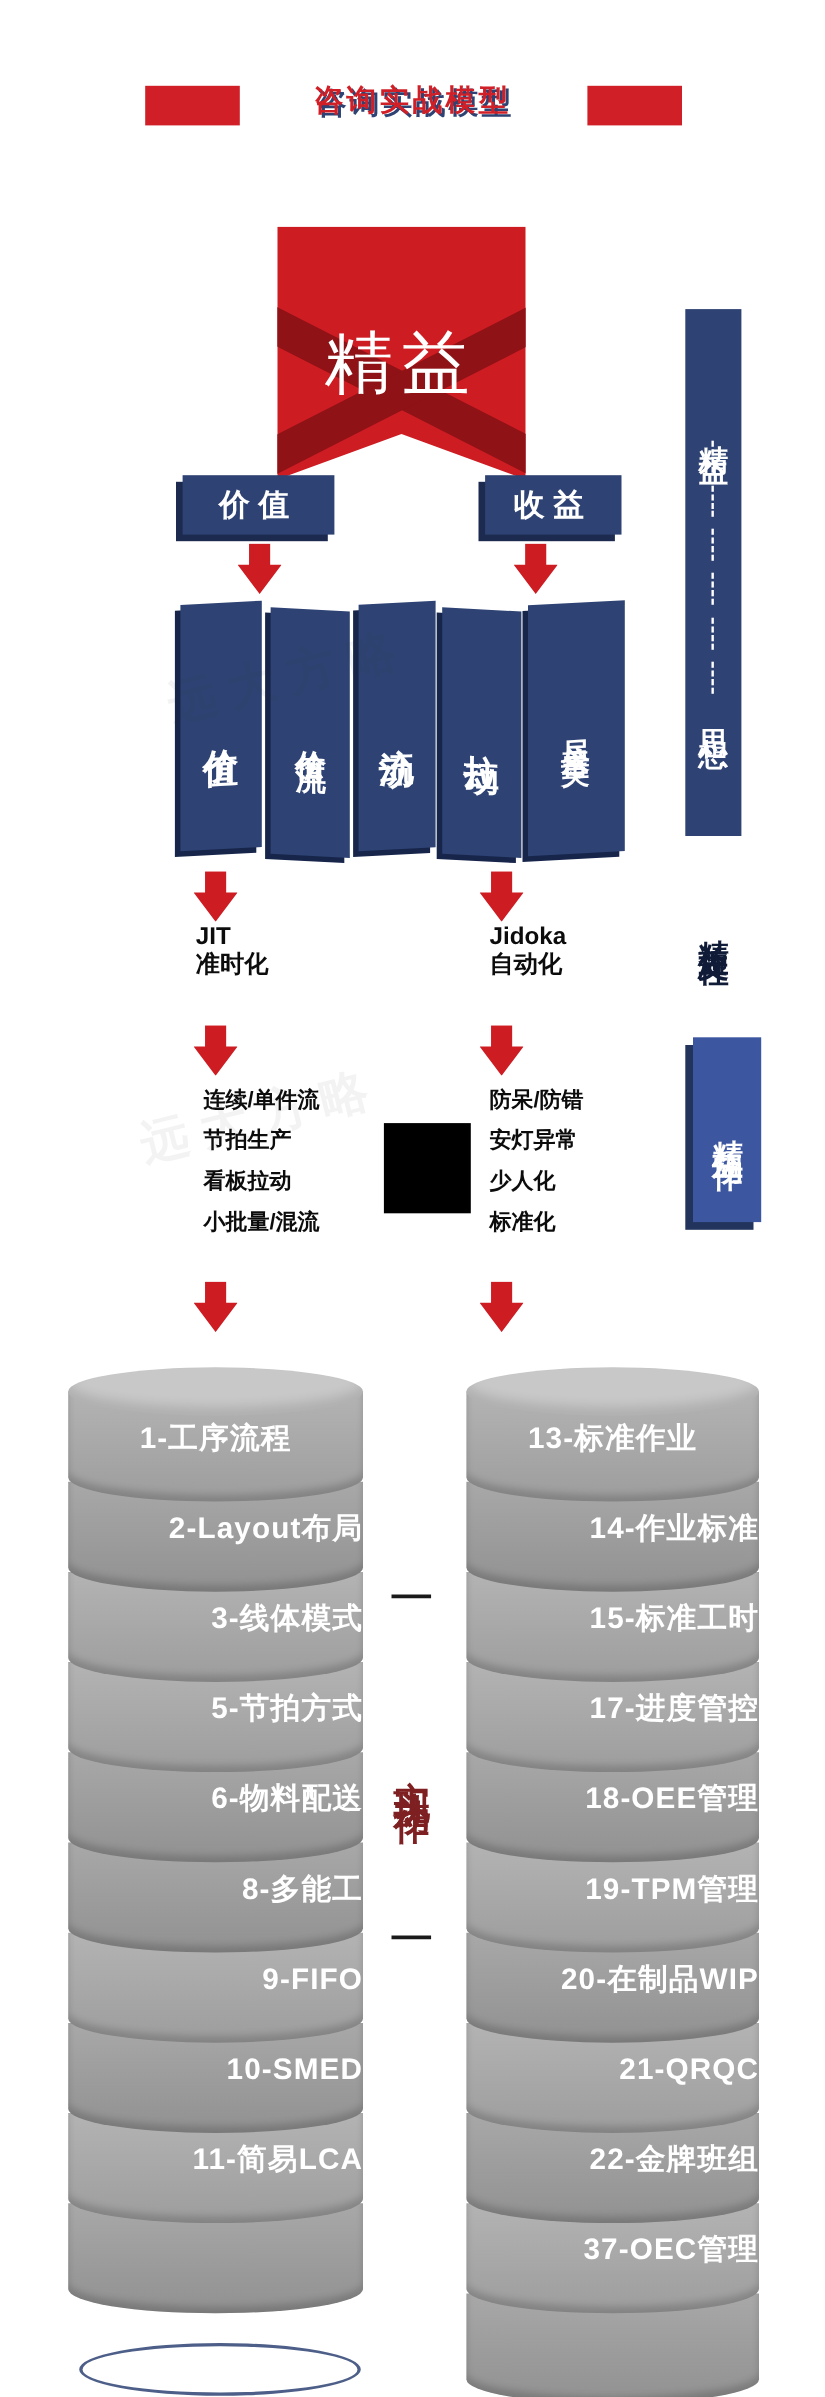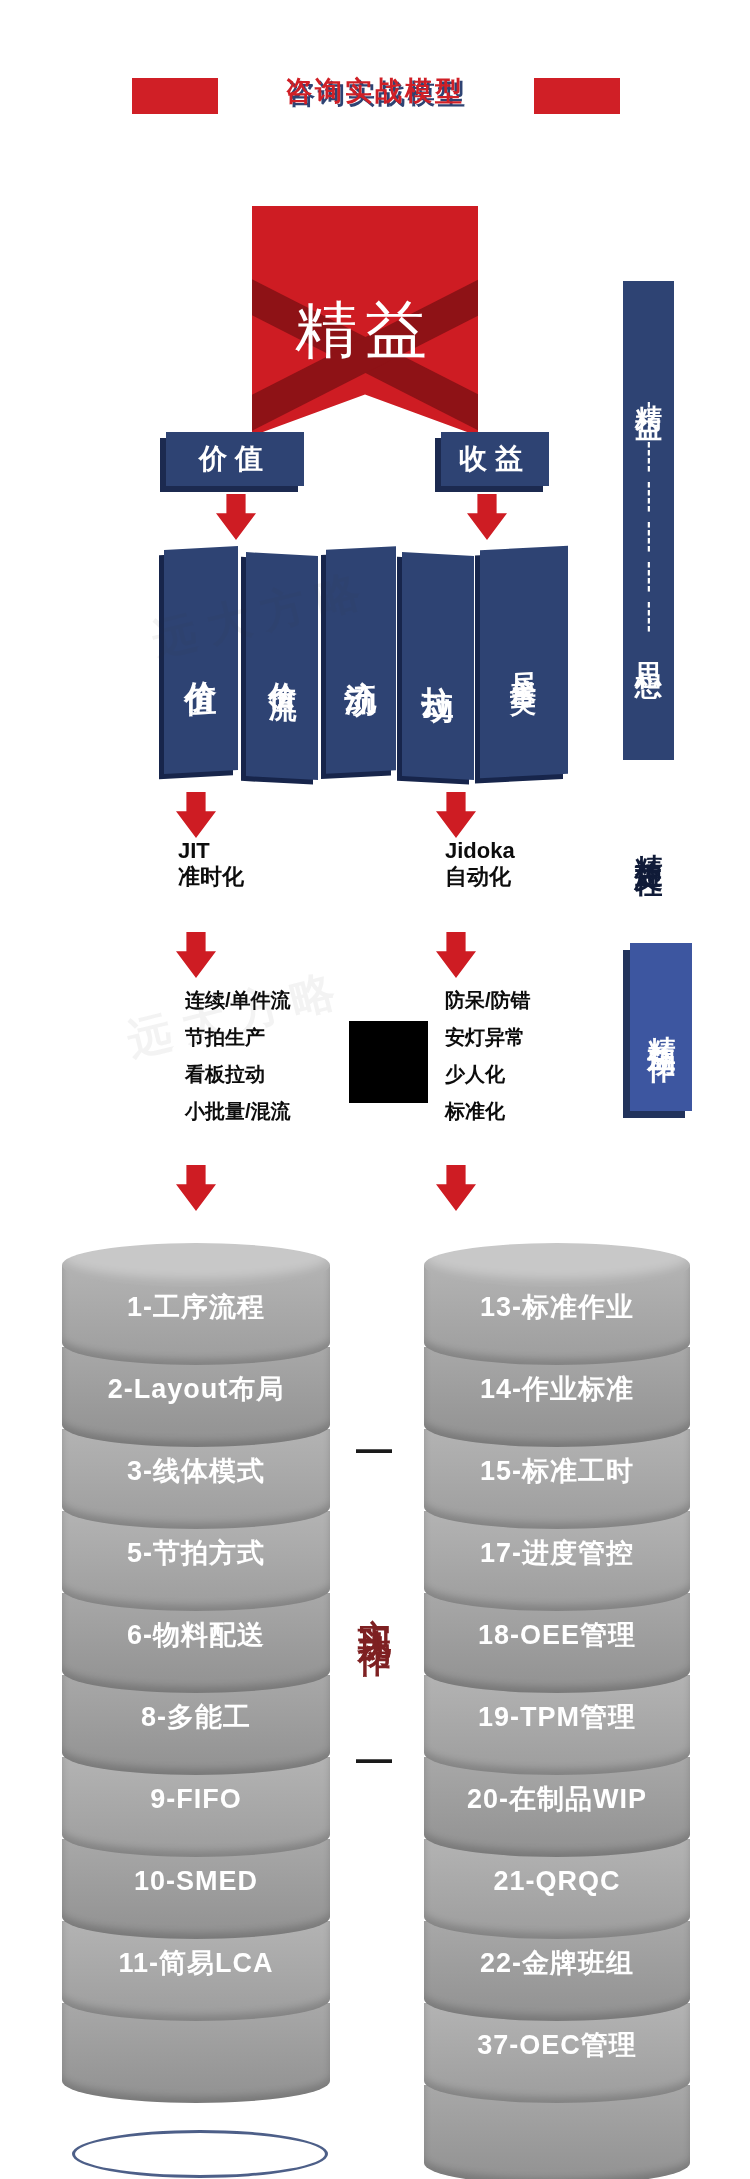--- a/index.html
+++ b/index.html
@@ -21,21 +21,21 @@
   .rib-a{transform:rotate(27deg);}
   .rib-b{transform:rotate(-27deg);}
   .banner-label{position:absolute;top:82px;width:100%;text-align:center;color:#fff;
                 font-size:62px;font-weight:normal;letter-spacing:8px;}
 
   
   .vbox{position:absolute;top:432px;height:54px;background:#2e4373;color:#fff;font-weight:bold;
         font-size:28px;display:flex;align-items:center;justify-content:center;letter-spacing:8px;
         box-shadow:-6px 6px 0 #1c2a50;}
   .vbox-value{left:166px;width:138px;}
-  .vbox-benefit{left:441px;width:108px;}
+  .vbox-benefit{left:441px;width:124px;}
 
   
   .arr{position:absolute;width:40px;height:46px;background:#ce1c23;
        clip-path:polygon(26% 0,74% 0,74% 42%,100% 42%,50% 100%,0 42%,26% 42%);}
 
   
   .pill{position:absolute;background:#2e4373;color:#fff;display:flex;align-items:center;
         justify-content:center;box-shadow:-5px 5px 0 #17254b;}
   .pill .vt{font-weight:bold;letter-spacing:5px;}
   .skew-a{transform:skewY(-3deg);}
@@ -74,21 +74,21 @@
 
   
   .stack{position:absolute;top:1243px;}
   .stack-left{left:62px;width:268px;}
   .stack-right{left:424px;width:266px;}
   .cap-top{position:relative;height:44px;border-radius:50%;background:#c8c8c8;
            box-shadow:inset 0 -8px 10px rgba(0,0,0,.12);margin-bottom:-22px;z-index:40;}
   .disc{position:relative;height:84px;border-radius:0 0 50% 50%/0 0 22px 22px;
         display:flex;align-items:center;justify-content:center;padding-bottom:16px;
         box-shadow:inset 0 -6px 7px rgba(0,0,0,.17);}
-  .disc + .disc{margin-top:-18px;}
+  .disc + .disc{margin-top:-18px;justify-content:flex-end;}
   .disc span{color:#fff;font-weight:bold;font-size:27px;letter-spacing:1px;}
   .dA{background:linear-gradient(#b3b3b3,#9d9d9d);}
   .dB{background:linear-gradient(#a8a8a8,#919191);}
   .z26{z-index:26}.z25{z-index:25}.z24{z-index:24}.z23{z-index:23}.z22{z-index:22}.z21{z-index:21}
   .z20{z-index:20}.z19{z-index:19}.z18{z-index:18}.z17{z-index:17}.z16{z-index:16}.z15{z-index:15}
 
   
   .impl-dash{position:absolute;left:350px;width:48px;text-align:center;color:#1a1a1a;
              font-size:36px;font-weight:bold;}
   .dash-top{top:1428px;}

